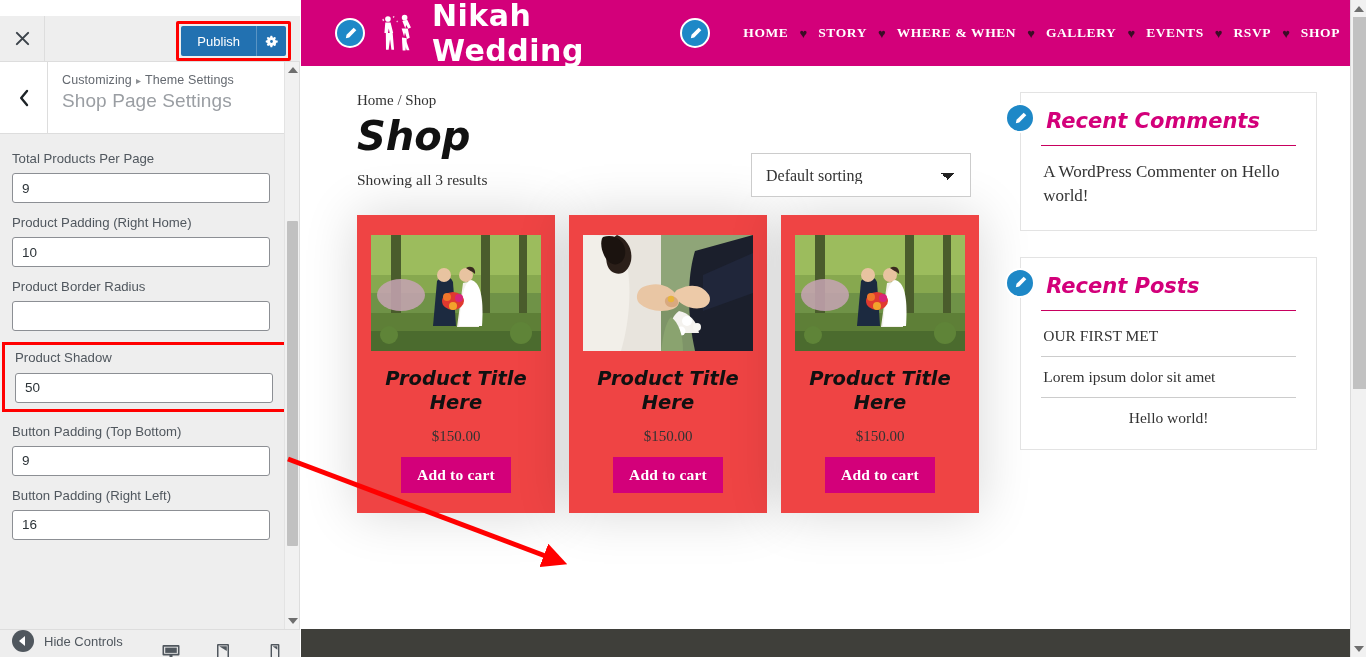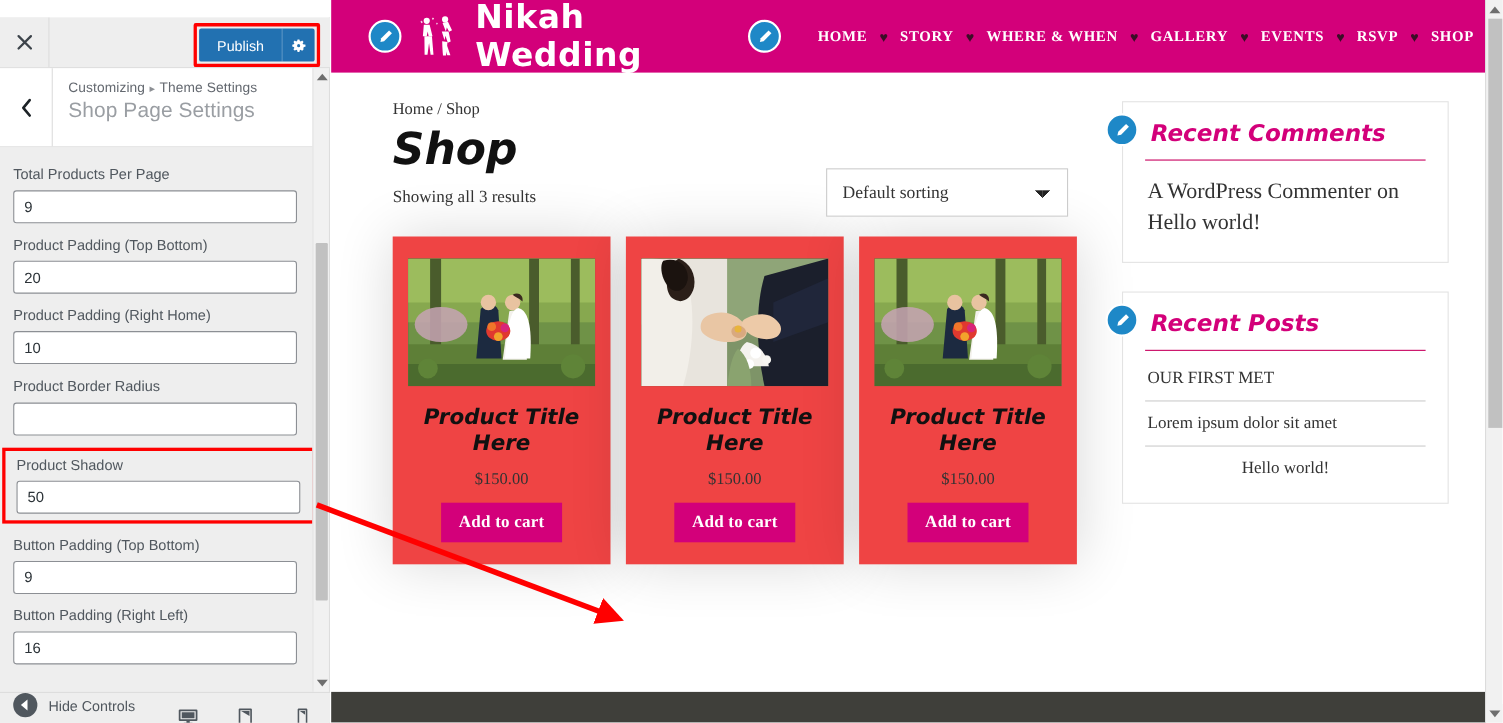--- a/index.html
+++ b/index.html
@@ -356,21 +356,21 @@
     font-style: italic;
     font-weight: 700;
     font-size: 21px;
     color: #d3007a;
     padding-left: 5px;
     margin-bottom: 12px;
   }
   .widget-rule { height: 1px; background: #c8005f; margin-bottom: 14px; }
   .widget-text {
     font-family: "Liberation Serif", serif;
-    font-size: 20px;
+    font-size: 17px;
     color: #333333;
     padding-left: 2px;
     line-height: 1.4;
   }
   .widget-list { list-style: none; }
   .widget-list li {
     font-family: "Liberation Serif", serif;
     font-size: 15.5px;
     color: #333333;
     padding: 11px 2px;
@@ -454,24 +454,20 @@
       </div>
     </div>
 
     <div class="cz-body">
 
       <div class="ctl">
         <label class="ctl-label">Total Products Per Page</label>
         <input class="ctl-input" type="text" value="9" style="">
       </div>
 
-      <div class="ctl">
-        <label class="ctl-label">Product Padding (Top Bottom)</label>
-        <input class="ctl-input" type="text" value="20" style="">
-      </div>
 
       <div class="ctl">
         <label class="ctl-label">Product Padding (Right Home)</label>
         <input class="ctl-input" type="text" value="10" style="">
       </div>
 
       <div class="ctl">
         <label class="ctl-label">Product Border Radius</label>
         <input class="ctl-input" type="text" value="" style="">
       </div>

